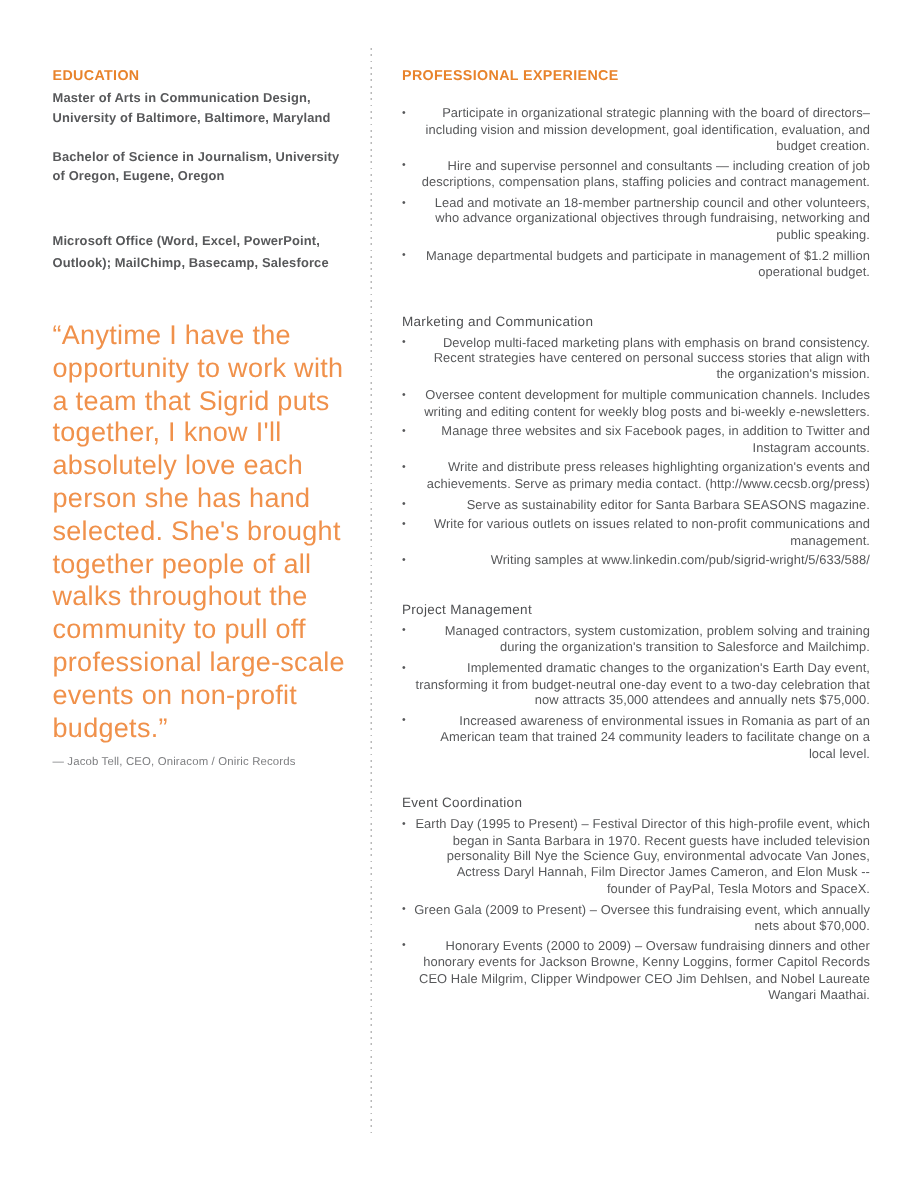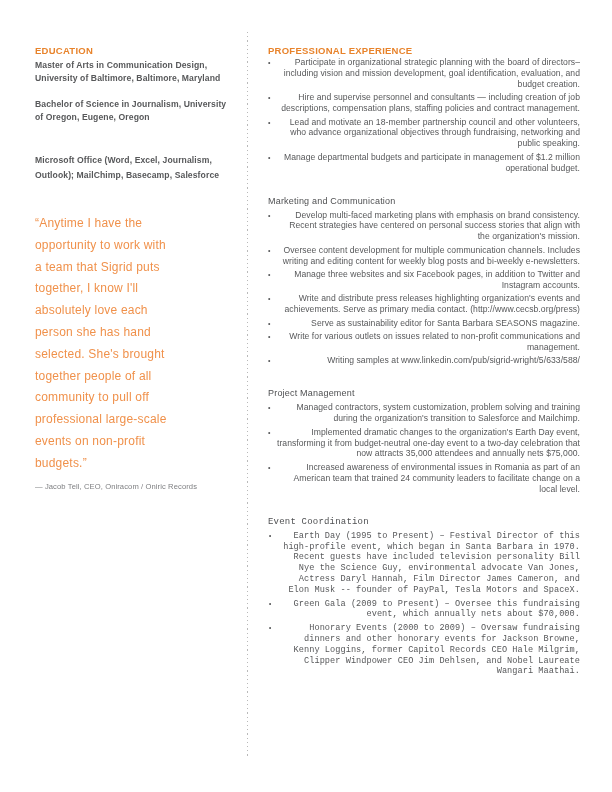--- a/index.html
+++ b/index.html
@@ -36,74 +36,75 @@
     font-size:8.6px;line-height:13px;color:#57585A;
     font-weight:700;letter-spacing:.1px;margin:0;
   }
   .left-col .edu-item{margin:0 0 13px 0;}
   .tech-block{margin-top:29px;}
   .tech-block .body-text{line-height:14.5px;}
 
   
   .quote-block{margin-top:31px;}
   .quote-text{
-    font-size:12px;line-height:21.8px;color:#F0914B;
+    font-size:18px;line-height:21.8px;color:#F0914B;
     font-weight:300;letter-spacing:.2px;
   }
   .quote-line{display:block;}
   .quote-attribution{
     font-size:7.6px;color:#7D7E80;margin-top:7px;letter-spacing:.1px;
   }
 
   
   .xp-section{margin:0 0 22px 0;}
-  .xp-section.last{margin-bottom:0;font-family:Liberation Mono, monospace;}
+  .xp-section.last{margin-bottom:0;}
   .xp-section.gap-lg{}
   ul.bullets{list-style:none;margin:0;padding:0;text-align:right;}
   ul.bullets li{
     position:relative;
     font-size:8.6px;line-height:10.9px;color:#57585A;font-weight:300;
     letter-spacing:.05px;
     padding-left:7px;margin:0 0 2.5px 0;
   }
   ul.bullets li::before{
     content:"•";position:absolute;left:0;top:0;
     font-size:7px;line-height:11px;color:#57585A;
   }
-  .pe-heading{margin-bottom:1px;}
+  .pe-heading{margin-bottom:14px;}
 </style>
 </head>
 <body>
 
 <div class="page">
 
   <div class="divider"></div>
 
   <div class="left-col">
 
     <div>
       <h3 class="accent-heading">EDUCATION</h3>
       <p class="body-text edu-item">Master of Arts in Communication Design, University of Baltimore, Baltimore, Maryland</p>
       <p class="body-text edu-item">Bachelor of Science in Journalism, University of Oregon, Eugene, Oregon</p>
     </div>
 
     <div class="tech-block">
-      <p class="body-text">Microsoft Office (Word, Excel, Journalism, Outlook); MailChimp, Basecamp, Salesforce</p>
+      <p class="body-text">Microsoft Office (Word, Excel, PowerPoint, Outlook); MailChimp, Basecamp, Salesforce</p>
     </div>
 
     <div class="quote-block">
       <div class="quote-text">
         <span class="quote-line">“Anytime I have the</span>
         <span class="quote-line">opportunity to work with</span>
         <span class="quote-line">a team that Sigrid puts</span>
         <span class="quote-line">together, I know I'll</span>
         <span class="quote-line">absolutely love each</span>
         <span class="quote-line">person she has hand</span>
         <span class="quote-line">selected. She's brought</span>
         <span class="quote-line">together people of all</span>
+        <span class="quote-line">walks throughout the</span>
         <span class="quote-line">community to pull off</span>
         <span class="quote-line">professional large-scale</span>
         <span class="quote-line">events on non-profit</span>
         <span class="quote-line">budgets.”</span>
       </div>
       <div class="quote-attribution">— Jacob Tell, CEO, Oniracom / Oniric Records</div>
     </div>
 
   </div>
 

